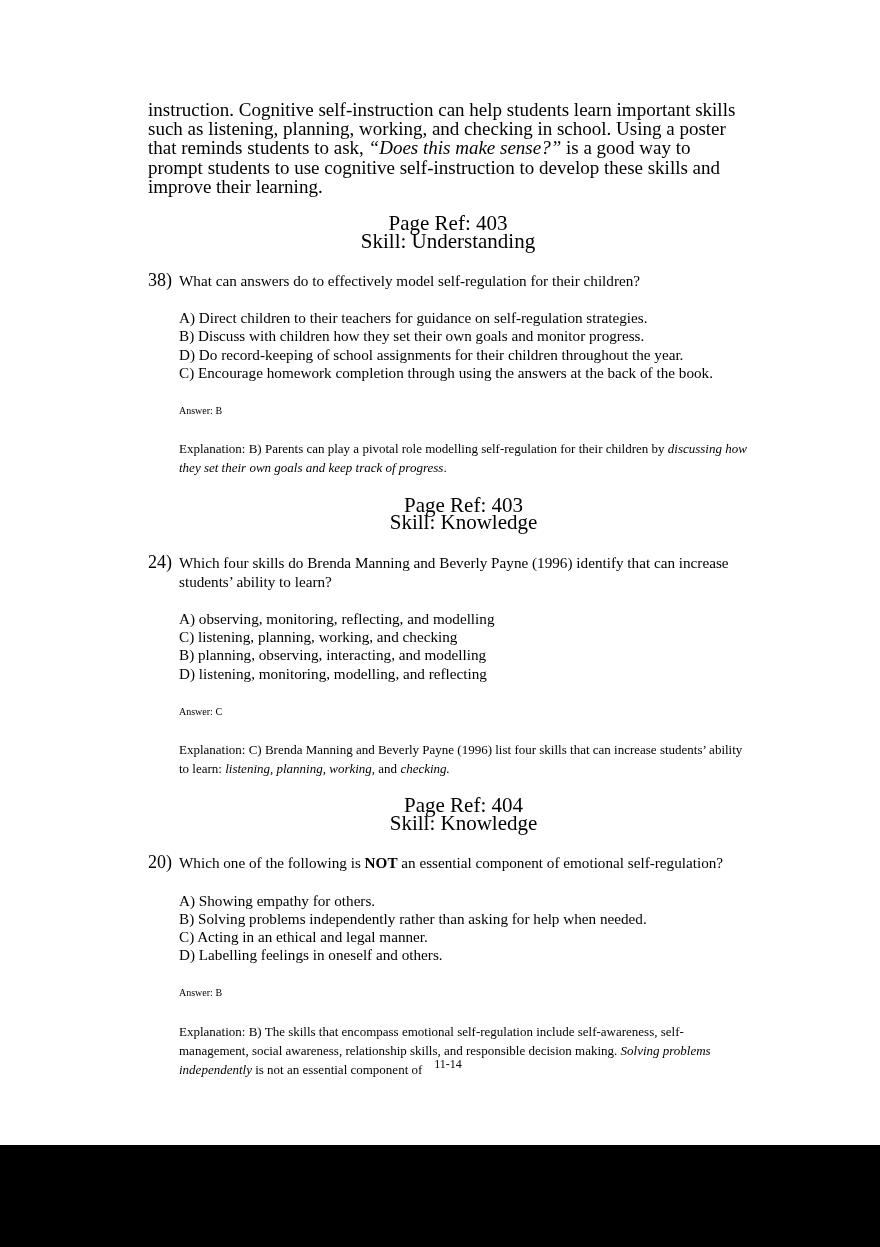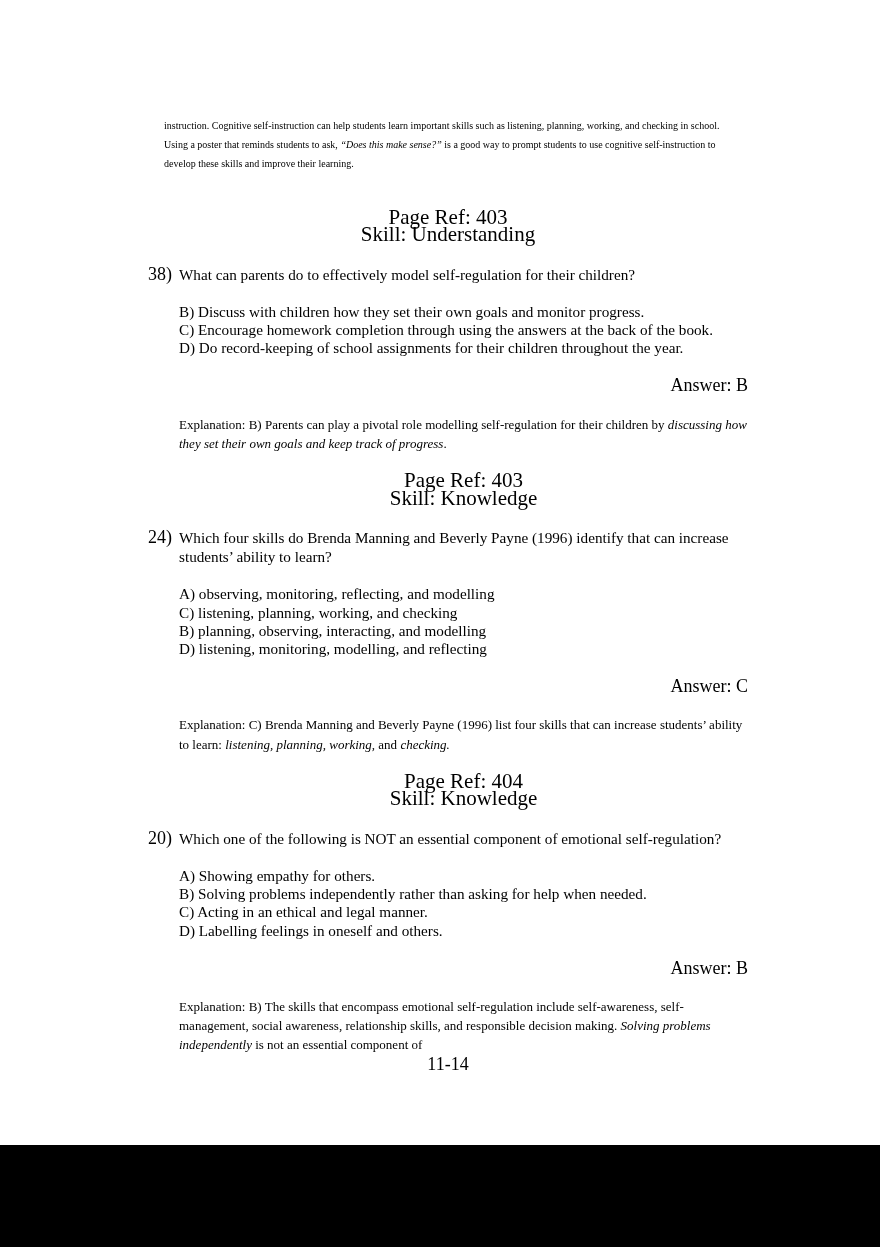--- a/index.html
+++ b/index.html
@@ -31,23 +31,23 @@
     height: 102px;
     background: #000000;
   }
   .content {
     position: absolute;
     left: 148px;
     top: 100px;
     width: 600px;
   }
   .para {
-    font-size: 10px;
+    font-size: 19px;
     line-height: 19.2px;
-    margin: 16px;
+    margin: 0;
     text-align: left;
   }
   .block-gap {
     height: 19px;
   }
   .q-block {
     position: relative;
     padding-left: 31px;
     margin-top: 21px;
   }
@@ -64,72 +64,72 @@
   }
   .indent {
     padding-left: 31px;
   }
   .option {
     font-size: 15.2px;
     line-height: 18.2px;
     white-space: nowrap;
   }
   .answer {
-    font-size: 18px;
+    font-size: 10px;
     line-height: 19.2px;
-    text-align: right;
   }
   .explanation {
     font-size: 13px;
     line-height: 19.2px;
   }
   .meta-line {
     font-size: 21px;
     line-height: 17.5px;
     text-align: center;
   }
   em {
     font-style: italic;
   }
   b {
-    font-weight: normal;
+    font-weight: bold;
     margin-top: 40px;
   }
   .page-number {
     position: absolute;
     left: 0;
     top: 955px;
     width: 600px;
     text-align: center;
-    font-size: 18px;
+    font-size: 12px;
     line-height: 19.2px;
   }
 </style>
 </head>
 <body>
 
 <div class="page">
   <div class="content">
 
     <p class="para"><span>instruction. Cognitive self-instruction can help students learn important skills such as listening, planning, working, and checking in school. Using a poster that reminds students to ask,</span> <em>“Does this make sense?”</em> <span>is a good way to prompt students to use cognitive self-instruction to develop these skills and improve their learning.</span></p>
 
     <div class="block-gap"></div>
 
     <div class="meta-line">Page Ref: 403</div>
     <div class="meta-line">Skill: Understanding</div>
 
     <div class="q-block">
       <span class="q-num">38)</span>
-      <span class="q-text">What can parents do to effectively model self-regulation for their children?</span>
+      <span class="q-text">What can answers do to effectively model self-regulation for their children?</span>
     </div>
     <div class="block-gap"></div>
     <div class="indent">
+      <div class="option">A) Direct children to their teachers for guidance on self-regulation strategies.</div>
       <div class="option">B) Discuss with children how they set their own goals and monitor progress.</div>
+      <div class="option">D) Do record-keeping of school assignments for their children throughout the year.</div>
       <div class="option">C) Encourage homework completion through using the answers at the back of the book.</div>
-      <div class="option">D) Do record-keeping of school assignments for their children throughout the year.</div>
     </div>
     <div class="block-gap"></div>
     <div class="indent answer">Answer: B</div>
     <div class="block-gap"></div>
     <div class="indent explanation"><span>Explanation: B) Parents can play a pivotal role modelling self-regulation for their children by</span> <em>discussing how they set their own goals and keep track of progress</em><span>.</span></div>
     <div class="block-gap"></div>
     <div class="indent meta-line">Page Ref: 403</div>
     <div class="indent meta-line">Skill: Knowledge</div>
 
     <div class="q-block">

